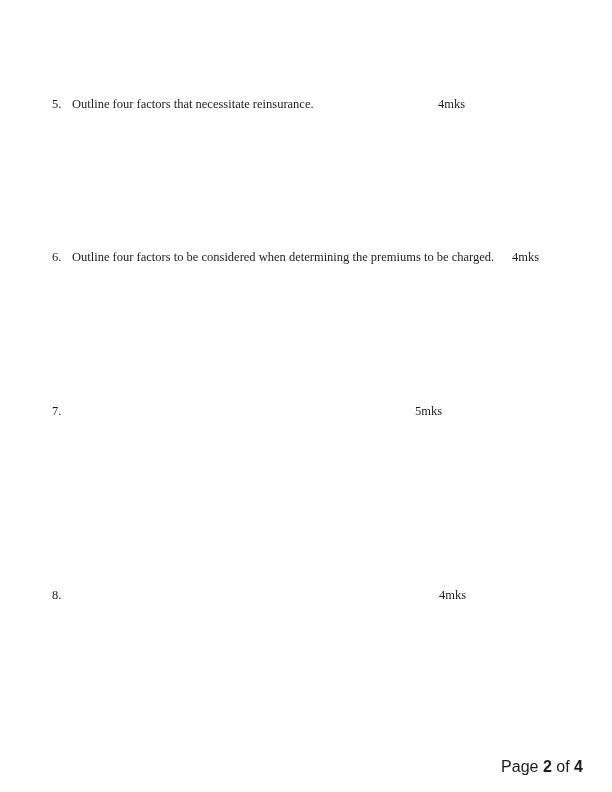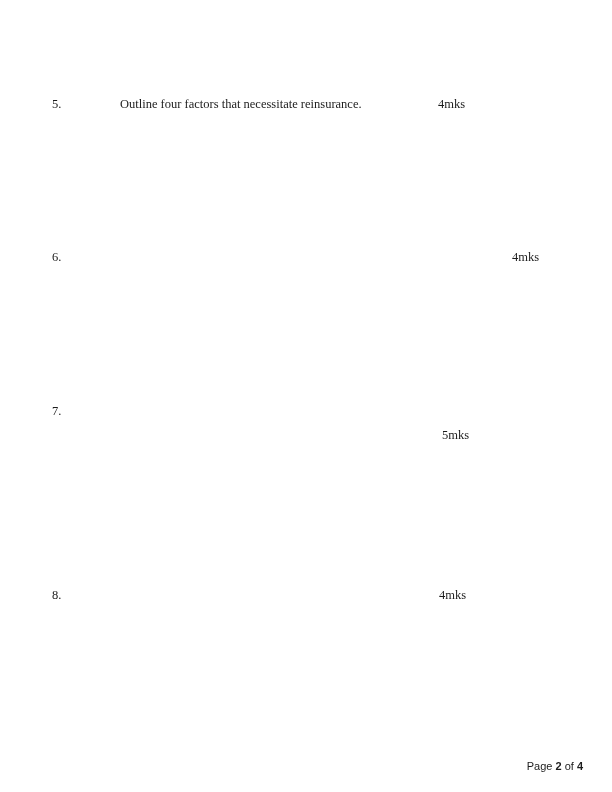--- a/index.html
+++ b/index.html
@@ -25,54 +25,54 @@
     line-height: 15px;
     white-space: nowrap;
   }
   .q-num {
     position: absolute;
     left: 52px;
   }
   .q-text {
     position: absolute;
     left: 72px;
-    margin-left: 48px;
   }
   .q-marks {
     position: absolute;
   }
   .footer {
     position: absolute;
     top: 760px;
     right: 29px;
     font-family: "Liberation Sans", sans-serif;
-    font-size: 11px;
+    font-size: 16px;
     line-height: 13px;
     color: #1c1c1c;
     white-space: nowrap;
   }
   .footer b { font-weight: bold; }
 </style>
 </head>
 <body>
 
 <div class="page">
   <div id="questions">
       <div class="q-row" style="top: 97px;">
         <span class="q-num">5.</span>
         <span class="q-text">Outline four factors that necessitate reinsurance.</span>
         <span class="q-marks" style="left: 438px;">4mks</span>
       </div>
       <div class="q-row" style="top: 250px;">
         <span class="q-num">6.</span>
+        <span class="q-text">Outline four factors to be considered when determining the premiums to be charged.</span>
         <span class="q-marks" style="left: 512px;">4mks</span>
       </div>
       <div class="q-row" style="top: 404px;">
         <span class="q-num">7.</span>
-        <span class="q-marks" style="left: 442px; margin-top: 24px;">5mks</span>
+        <span class="q-marks" style="left: 415px;">5mks</span>
       </div>
       <div class="q-row" style="top: 588px;">
         <span class="q-num">8.</span>
         <span class="q-marks" style="left: 439px;">4mks</span>
       </div>
     </div>
   <div class="footer">
     <span>Page</span>
     <b>2</b>
     <span>of</span>

